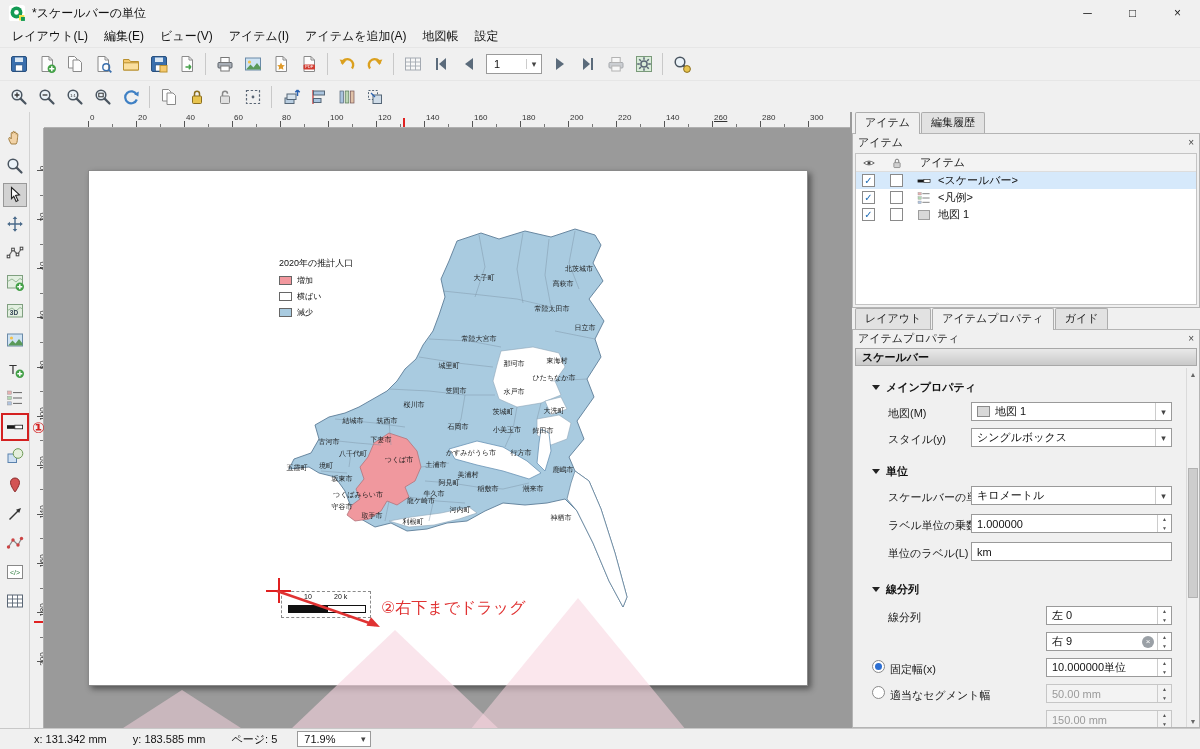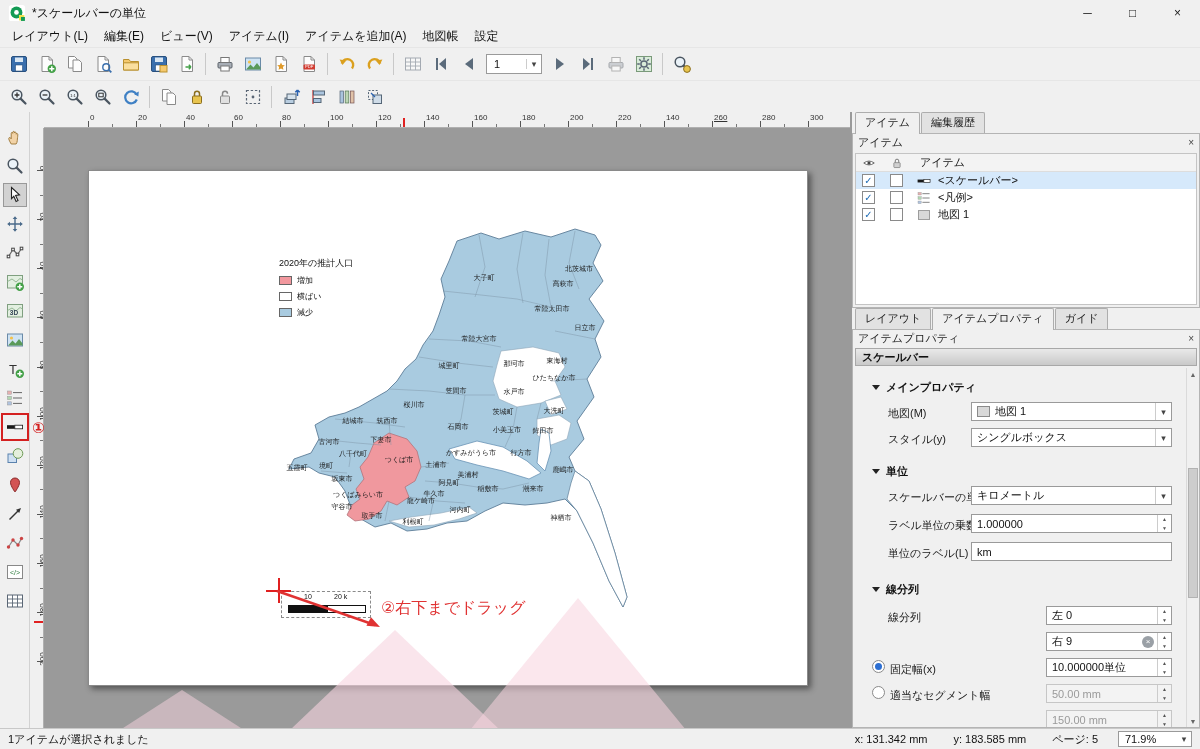--- a/index.html
+++ b/index.html
@@ -887,21 +887,20 @@
               <div class="vthumb"></div>
               <div class="vs-arrow" style="bottom:0;">▼</div>
             </div>
           </div>
         </div>
       </div>
     </div>
   </div>
 
   <div class="statusbar">
-    <span class="sb-msg">1アイテムが選択されました</span>
     <span class="sb-field">x: 131.342 mm</span>
     <span class="sb-field">y: 183.585 mm</span>
     <span class="sb-field">ページ: 5</span>
     <div class="zoom-combo">
       <span>71.9%</span>
       <span class="combo-arrow">▾</span>
     </div>
   </div>
 </div>
 

